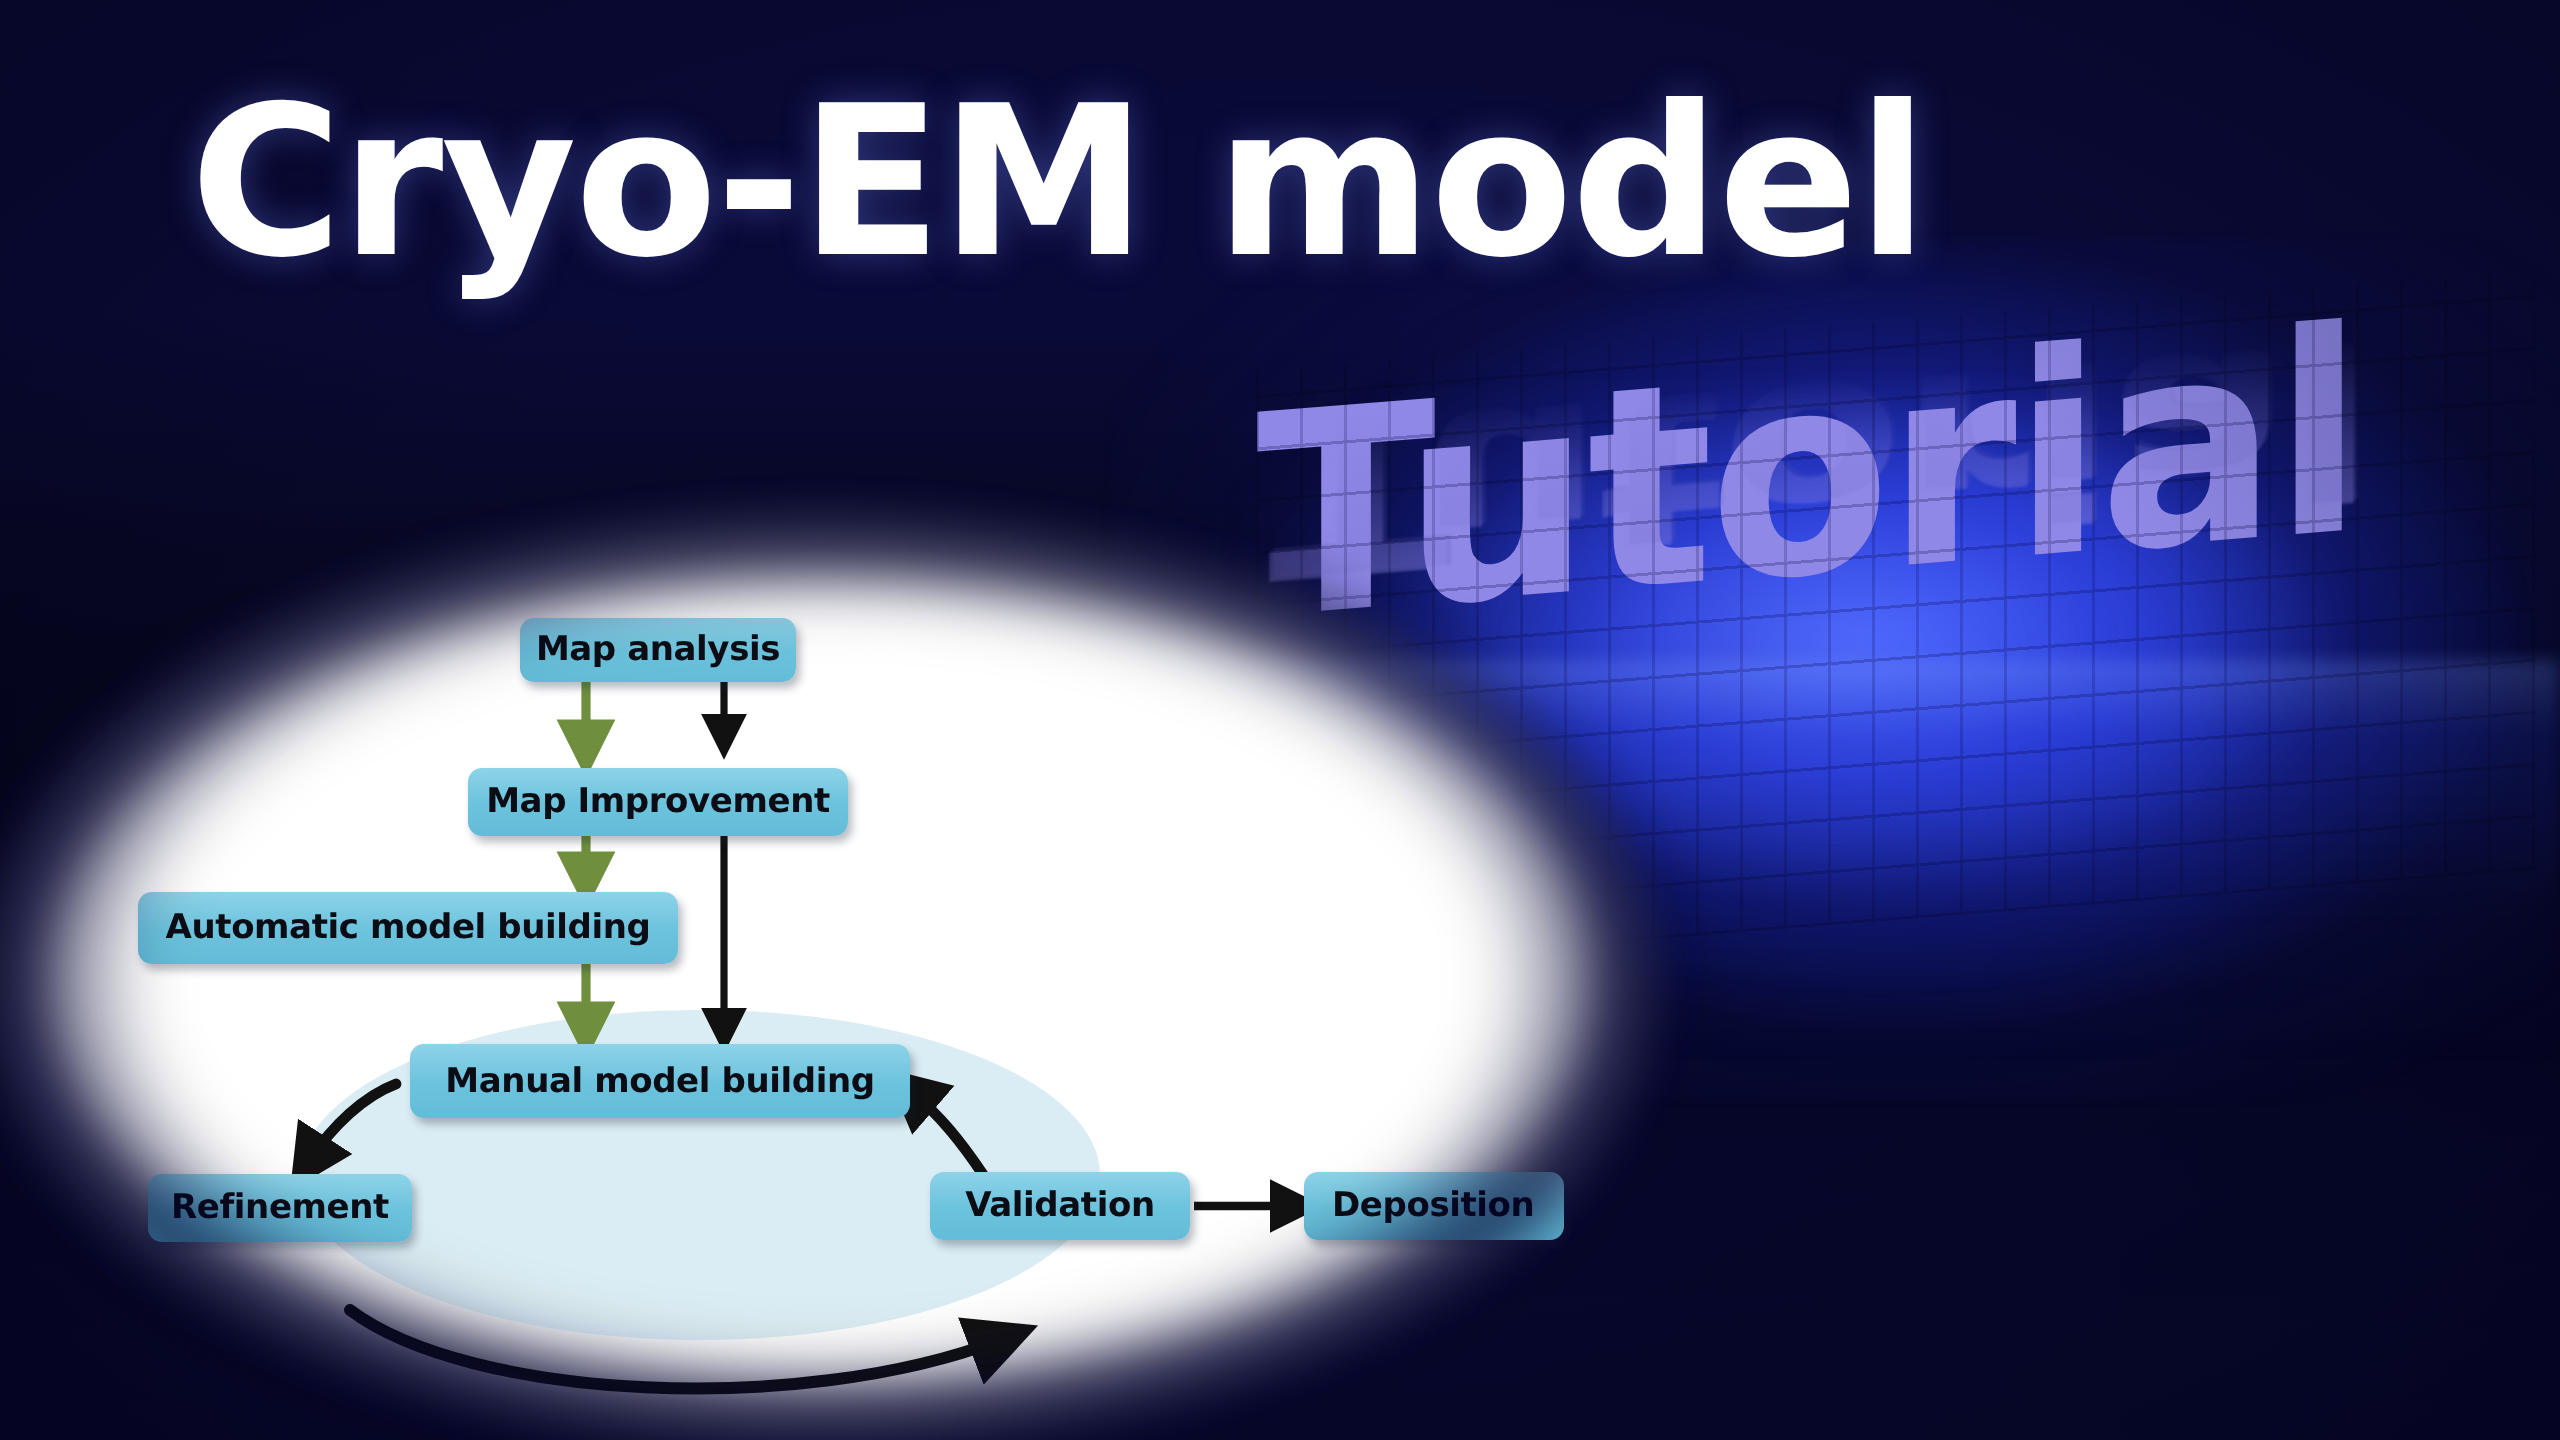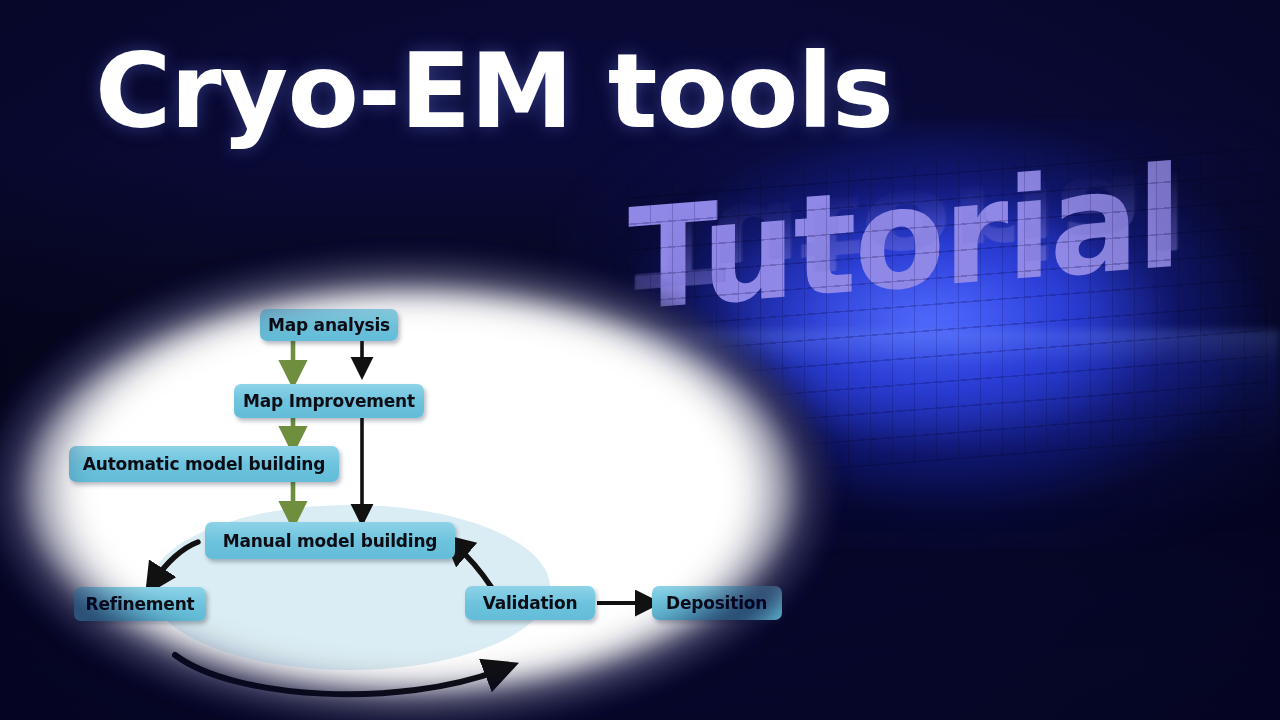--- a/index.html
+++ b/index.html
@@ -181,21 +181,21 @@
   <div class="bg-floor"></div>
 
   <div class="tutorial-wrap">
     <div class="tutorial-main">Tutorial</div>
     <div class="tutorial-refl">Tutorial</div>
     <div class="brick-tex"></div>
   </div>
 
   <div class="bg-vignette"></div>
 
-  <h1 class="slide-title">Cryo-EM tools</h1>
+  <h1 class="slide-title">Cryo-EM model</h1>
 
   <div class="spotlight"></div>
 
   <div class="diagram">
 
     <div class="cycle-ellipse"></div>
 
     <svg width="830" height="450">
       <defs>
         <marker id="ahG" markerWidth="7" markerHeight="7" refX="3.1" refY="3.2" orient="auto">

